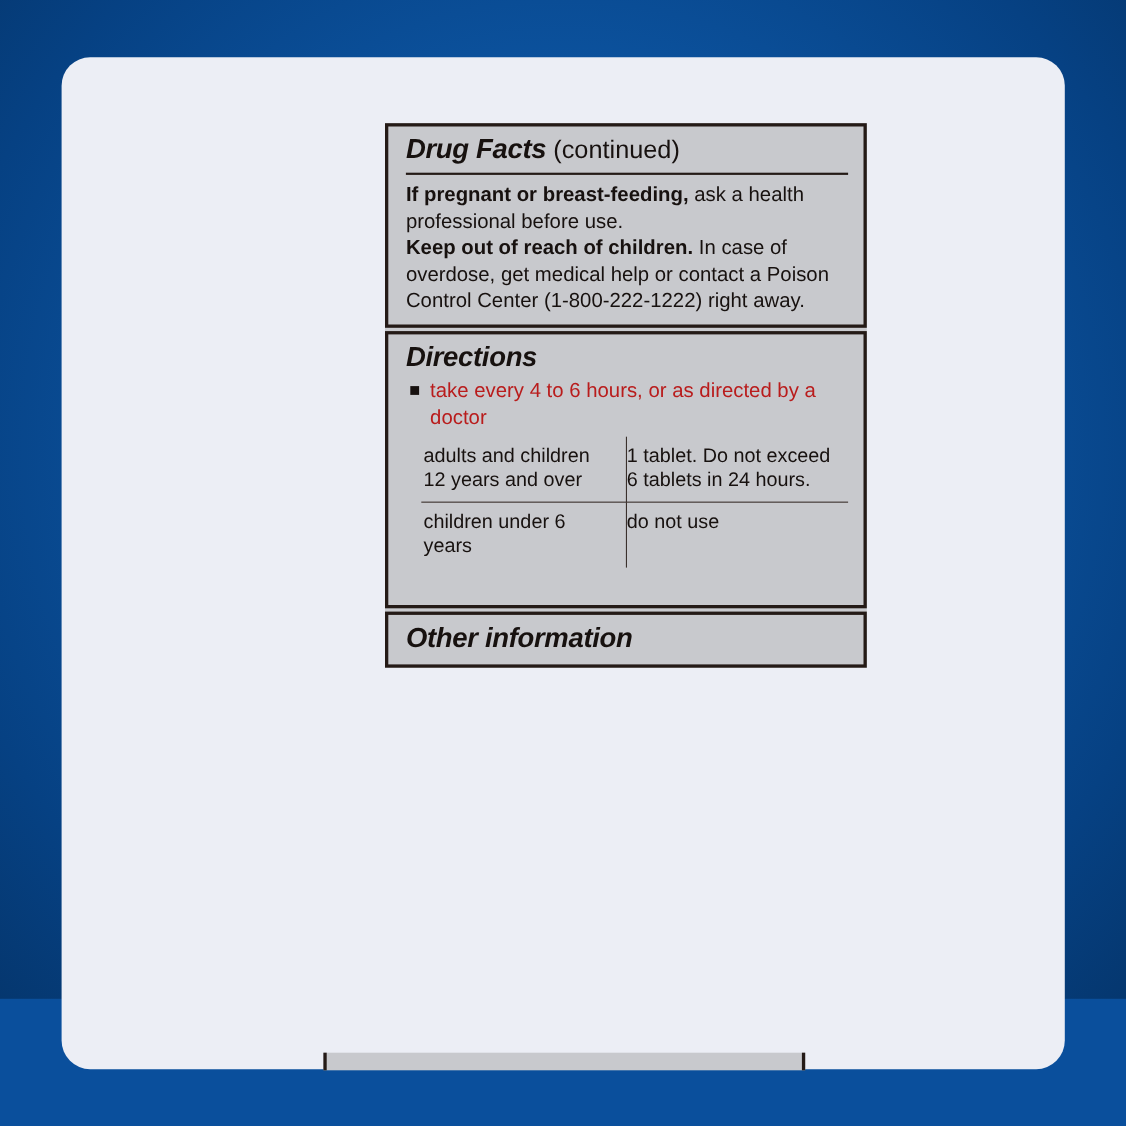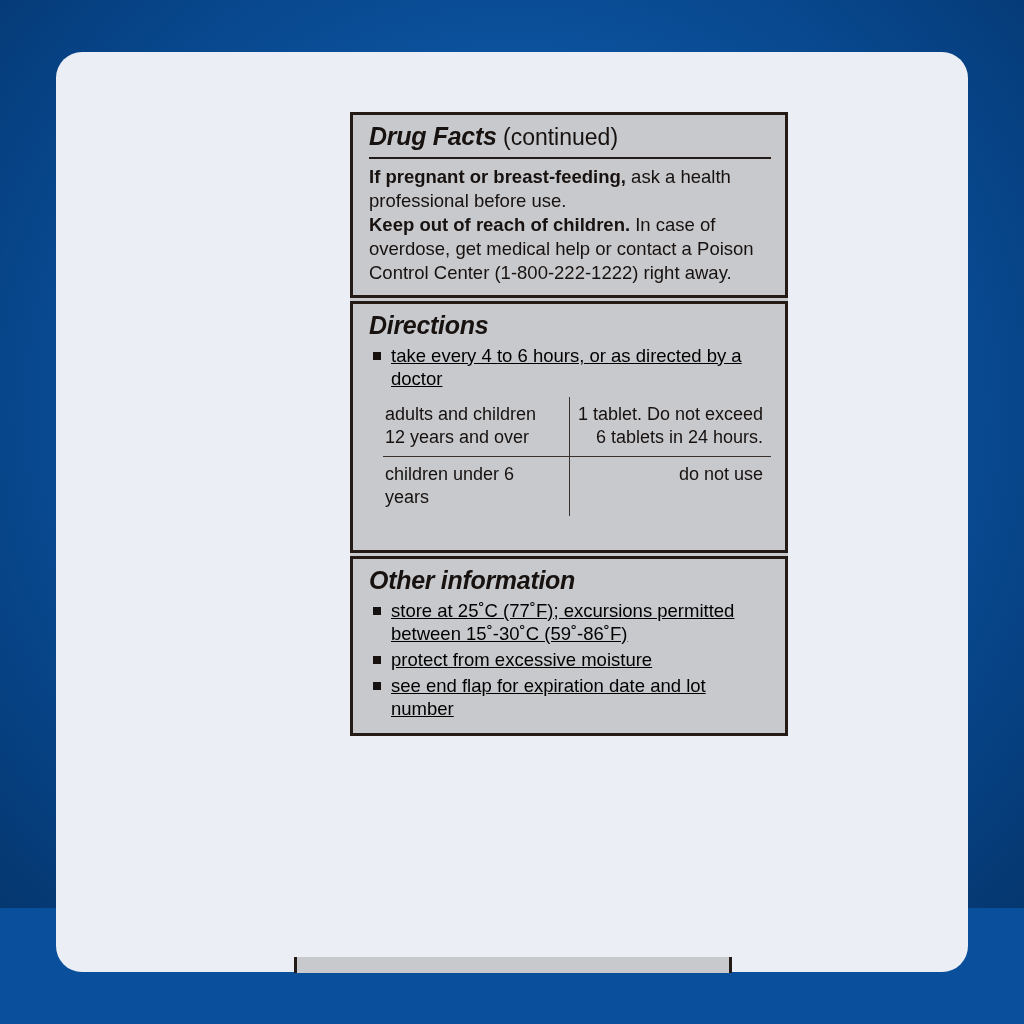--- a/index.html
+++ b/index.html
@@ -77,23 +77,22 @@
   ul.bullets {
     list-style: none;
     margin: 4px 0 0 0;
     padding: 0;
   }
   ul.bullets li {
     position: relative;
     padding-left: 22px;
     font-size: 18.5px;
     line-height: 1.28;
-    color: #000000;
+    color: #b91c1c;
     margin-bottom: 2px;
-    text-decoration: underline;
   }
   ul.bullets li::before {
     content: "";
     position: absolute;
     left: 4px;
     top: 8px;
     width: 8px;
     height: 8px;
     background: #17110f;
   }
@@ -115,21 +114,20 @@
     border-bottom: 1.6px solid #3a302c;
   }
   table.dose tr:last-child td { border-bottom: none; }
   table.dose td.left {
     width: 48%;
     border-right: 1.6px solid #3a302c;
     padding-right: 10px;
   }
   table.dose td.right {
     padding-left: 0;
-    text-align: right;
   }
   table.dose tr:last-child td.left {
     border-bottom: none;
   }
 
   .directions-box { padding-bottom: 34px; }
 
   .inactive-box {
     position: relative;
     padding-top: 6px;
@@ -202,25 +200,20 @@
             <td class="right">do not use</td>
           </tr>
         </tbody>
           </table>
       </div>
 
       <div class="box">
         <div>
           <span class="heading">Other information</span>
         </div>
-        <ul class="bullets">
-          <li>store at 25˚C (77˚F); excursions permitted between 15˚-30˚C (59˚-86˚F)</li>
-          <li>protect from excessive moisture</li>
-          <li>see end flap for expiration date and lot number</li>
-        </ul>
       </div>
 
 
     </div>
   </div>
 
   <div class="bottom-crop"></div>
 
 </div>
 

